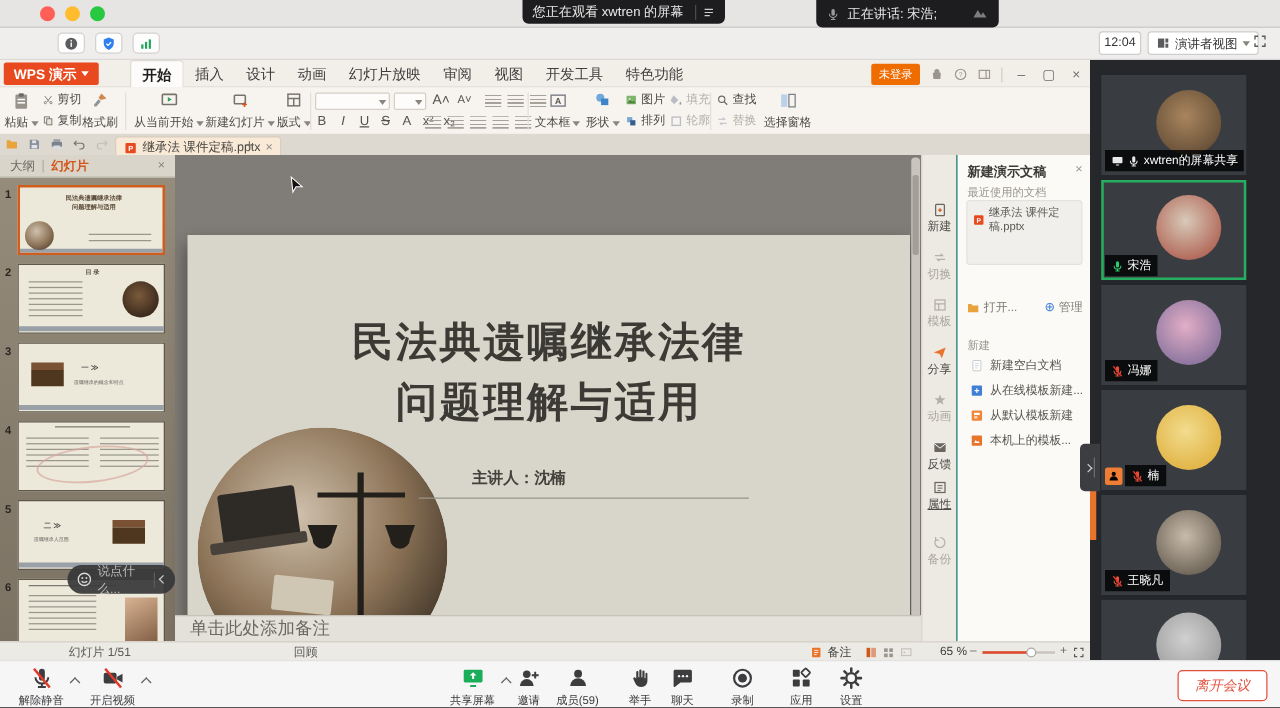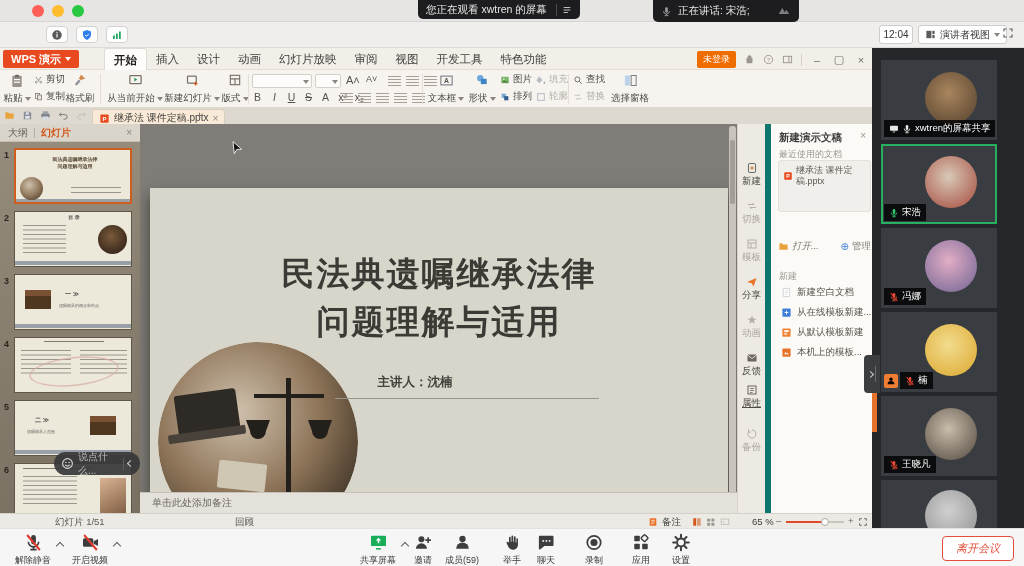--- a/index.html
+++ b/index.html
@@ -77,27 +77,27 @@
   .canvas{position:absolute;left:140px;top:76px;width:597px;height:416px;background:#807d78;}
   .vscroll{position:absolute;right:1px;top:2px;width:7px;height:410px;background:#c9c5bd;border-radius:3px;}
   .vscroll .vthumb{position:absolute;left:1px;top:14px;width:5px;height:64px;background:#a39f96;border-radius:2px;}
   .slide{position:absolute;left:10px;top:64px;width:578px;height:318px;background:#d8d6ca;overflow:hidden;box-shadow:0 7px 14px rgba(0,0,0,.5);}
   .slide-title{position:absolute;left:0;top:62px;width:100%;text-align:center;font-size:33px;font-weight:bold;color:#3c3a35;line-height:1.45;letter-spacing:2px;}
   .slide-band{position:absolute;left:0;top:306px;width:100%;height:12px;background:#939aa1;}
   .slide-photo{position:absolute;left:8px;top:154px;width:200px;height:200px;border-radius:50%;overflow:hidden;}
   .slide-presenter{position:absolute;left:170px;top:186px;width:190px;text-align:center;font-size:12.5px;font-weight:bold;color:#44423c;}
   .slide-rule{position:absolute;left:185px;top:210px;width:264px;height:1px;background:#97948a;}
   .slide-report{position:absolute;left:150px;top:217px;width:240px;text-align:center;font-size:12px;font-weight:bold;color:#44423c;}
-  .notes{position:absolute;left:140px;top:444px;width:597px;height:21px;background:#e4e1da;border-top:1px solid #c6c2ba;font-size:10px;color:#6d6a63;display:flex;align-items:center;padding:0 12px;}
+  .notes{position:absolute;left:140px;top:444px;width:597px;height:21px;background:#e4e1da;border-top:1px solid #c6c2ba;font-size:14px;color:#6d6a63;display:flex;align-items:center;padding:0 12px;}
 
   
   .side-strip{position:absolute;left:737px;top:76px;width:28px;height:389px;background:#edeae4;border-left:1px solid #d9d5cd;}
   .strip-item{position:absolute;left:0;width:100%;display:flex;flex-direction:column;align-items:center;gap:1px;font-size:9.5px;color:#4e4a44;}
   .strip-item.muted{color:#aaa69d;}
-  .task-pane{position:absolute;left:765px;top:76px;width:107px;height:389px;background:#fbfaf7;border-left:6px solid #0f766e;padding-left:24px;}
+  .task-pane{position:absolute;left:765px;top:76px;width:107px;height:389px;background:#fbfaf7;border-left:1px solid #0f766e;padding-left:24px;}
   .tp-title{position:absolute;left:8px;top:7px;font-size:10.5px;font-weight:bold;color:#3c3a36;}
   .tp-x{position:absolute;right:6px;top:6px;color:#9b978f;font-size:10px;}
   .tp-label{position:absolute;left:8px;font-size:9px;color:#9b978f;}
   .tp-card{position:absolute;left:7px;top:36px;width:93px;height:52px;background:#f0efec;border:1px solid #e4e2dd;border-radius:3px;padding:4px;}
   .tp-file{display:flex;gap:3px;font-size:9px;color:#5b5953;line-height:1.25;}
   .tp-row{position:absolute;left:7px;top:116px;width:93px;display:flex;justify-content:space-between;font-size:9.5px;color:#7c7971;}
   .tp-item{position:absolute;left:10px;display:flex;align-items:center;gap:5px;font-size:9.5px;color:#57554f;white-space:nowrap;}
 
   
   .statusbar{position:absolute;left:0;top:465px;width:100%;height:15px;background:#eceae4;border-top:1px solid #d5d1c9;font-size:9.5px;color:#5c5a55;}
@@ -738,21 +738,21 @@
           <span class="icn" id="ppt-ic2">
               <svg width="10" height="10" viewBox="0 0 24 24">
                 <rect x="3" y="3" width="18" height="18" rx="2" fill="#e8491e"></rect>
                 <text x="12" y="17" font-size="13" fill="#fff" text-anchor="middle" font-weight="bold">P</text>
               </svg>
             </span>
           <span>继承法 课件定稿.pptx</span>
         </div>
       </div>
       <div class="tp-row">
-        <span style="display:flex;gap:3px;font-style:italic;">
+        <span style="display:flex;gap:3px;">
             <span class="icn" id="open-ic">
               <svg width="11" height="11" viewBox="0 0 24 24">
                 <path d="M3 5h6l2 2.5h10V19H3z" fill="#e8a33d"></path>
               </svg>
             </span>
             <span>打开...</span>
           </span>
         <span style="display:flex;gap:3px;align-items:center;">
             <span style="color:#3f7fd6;font-size:10px;">⊕</span>
             <span>管理</span>

